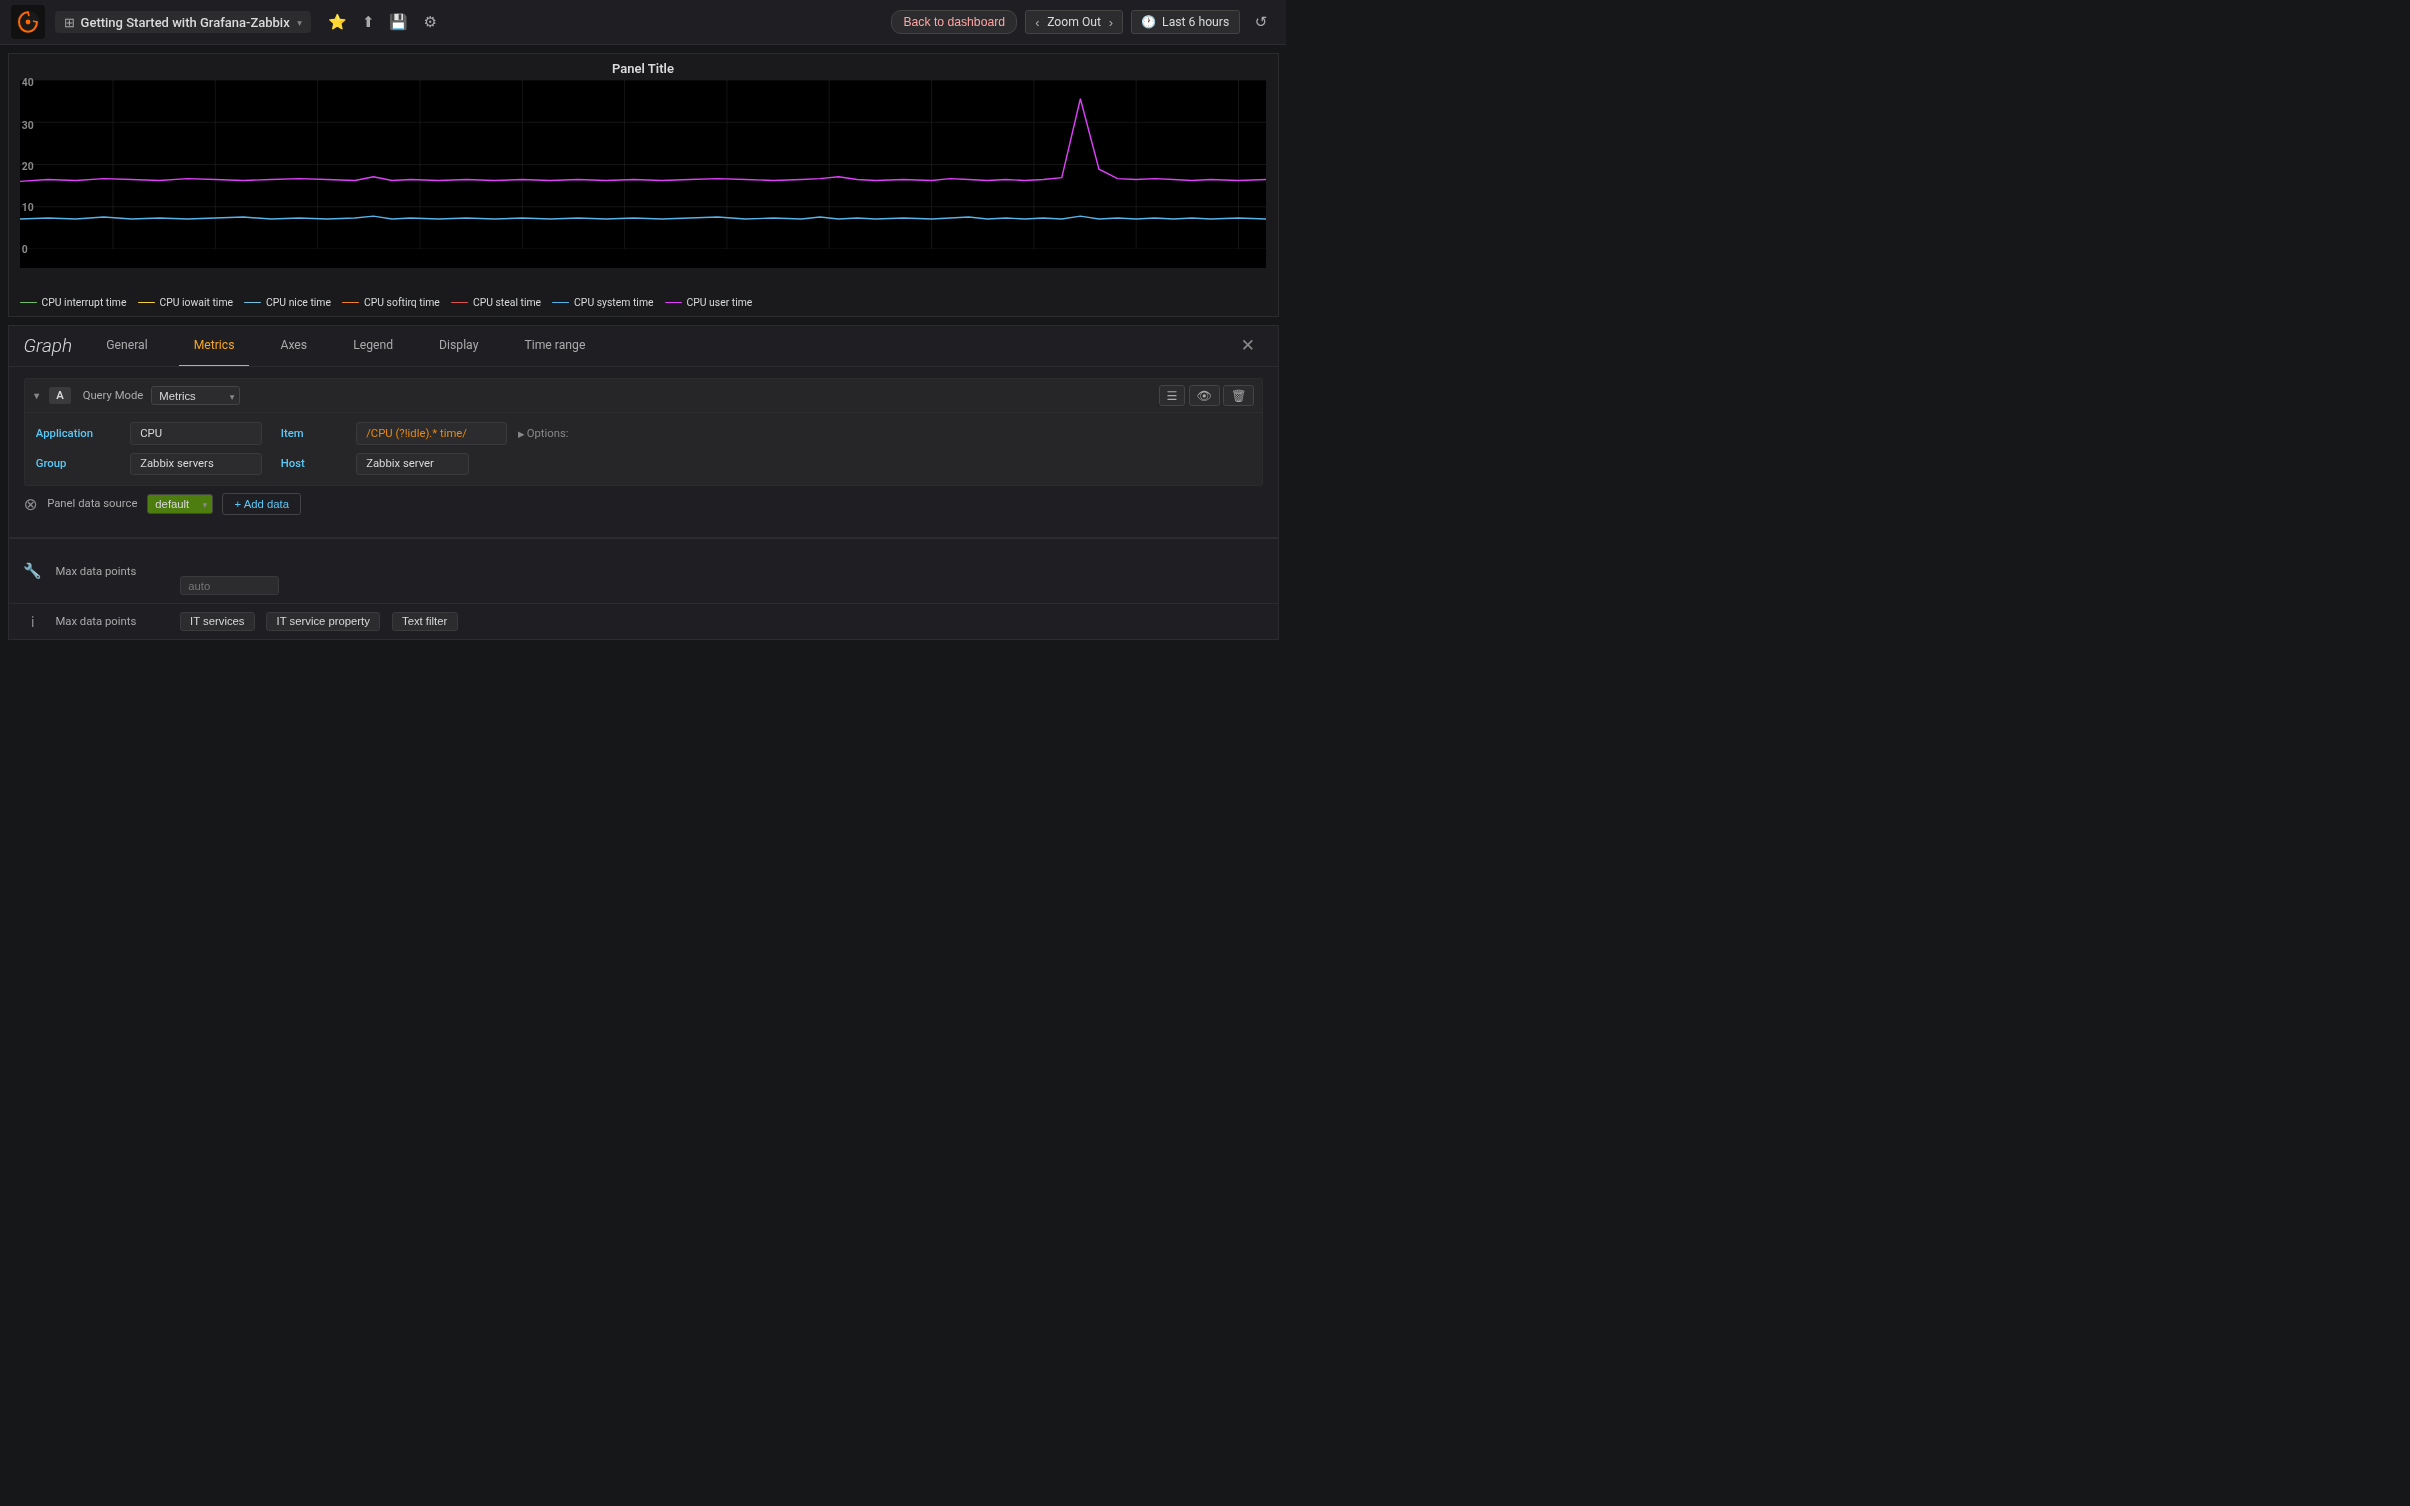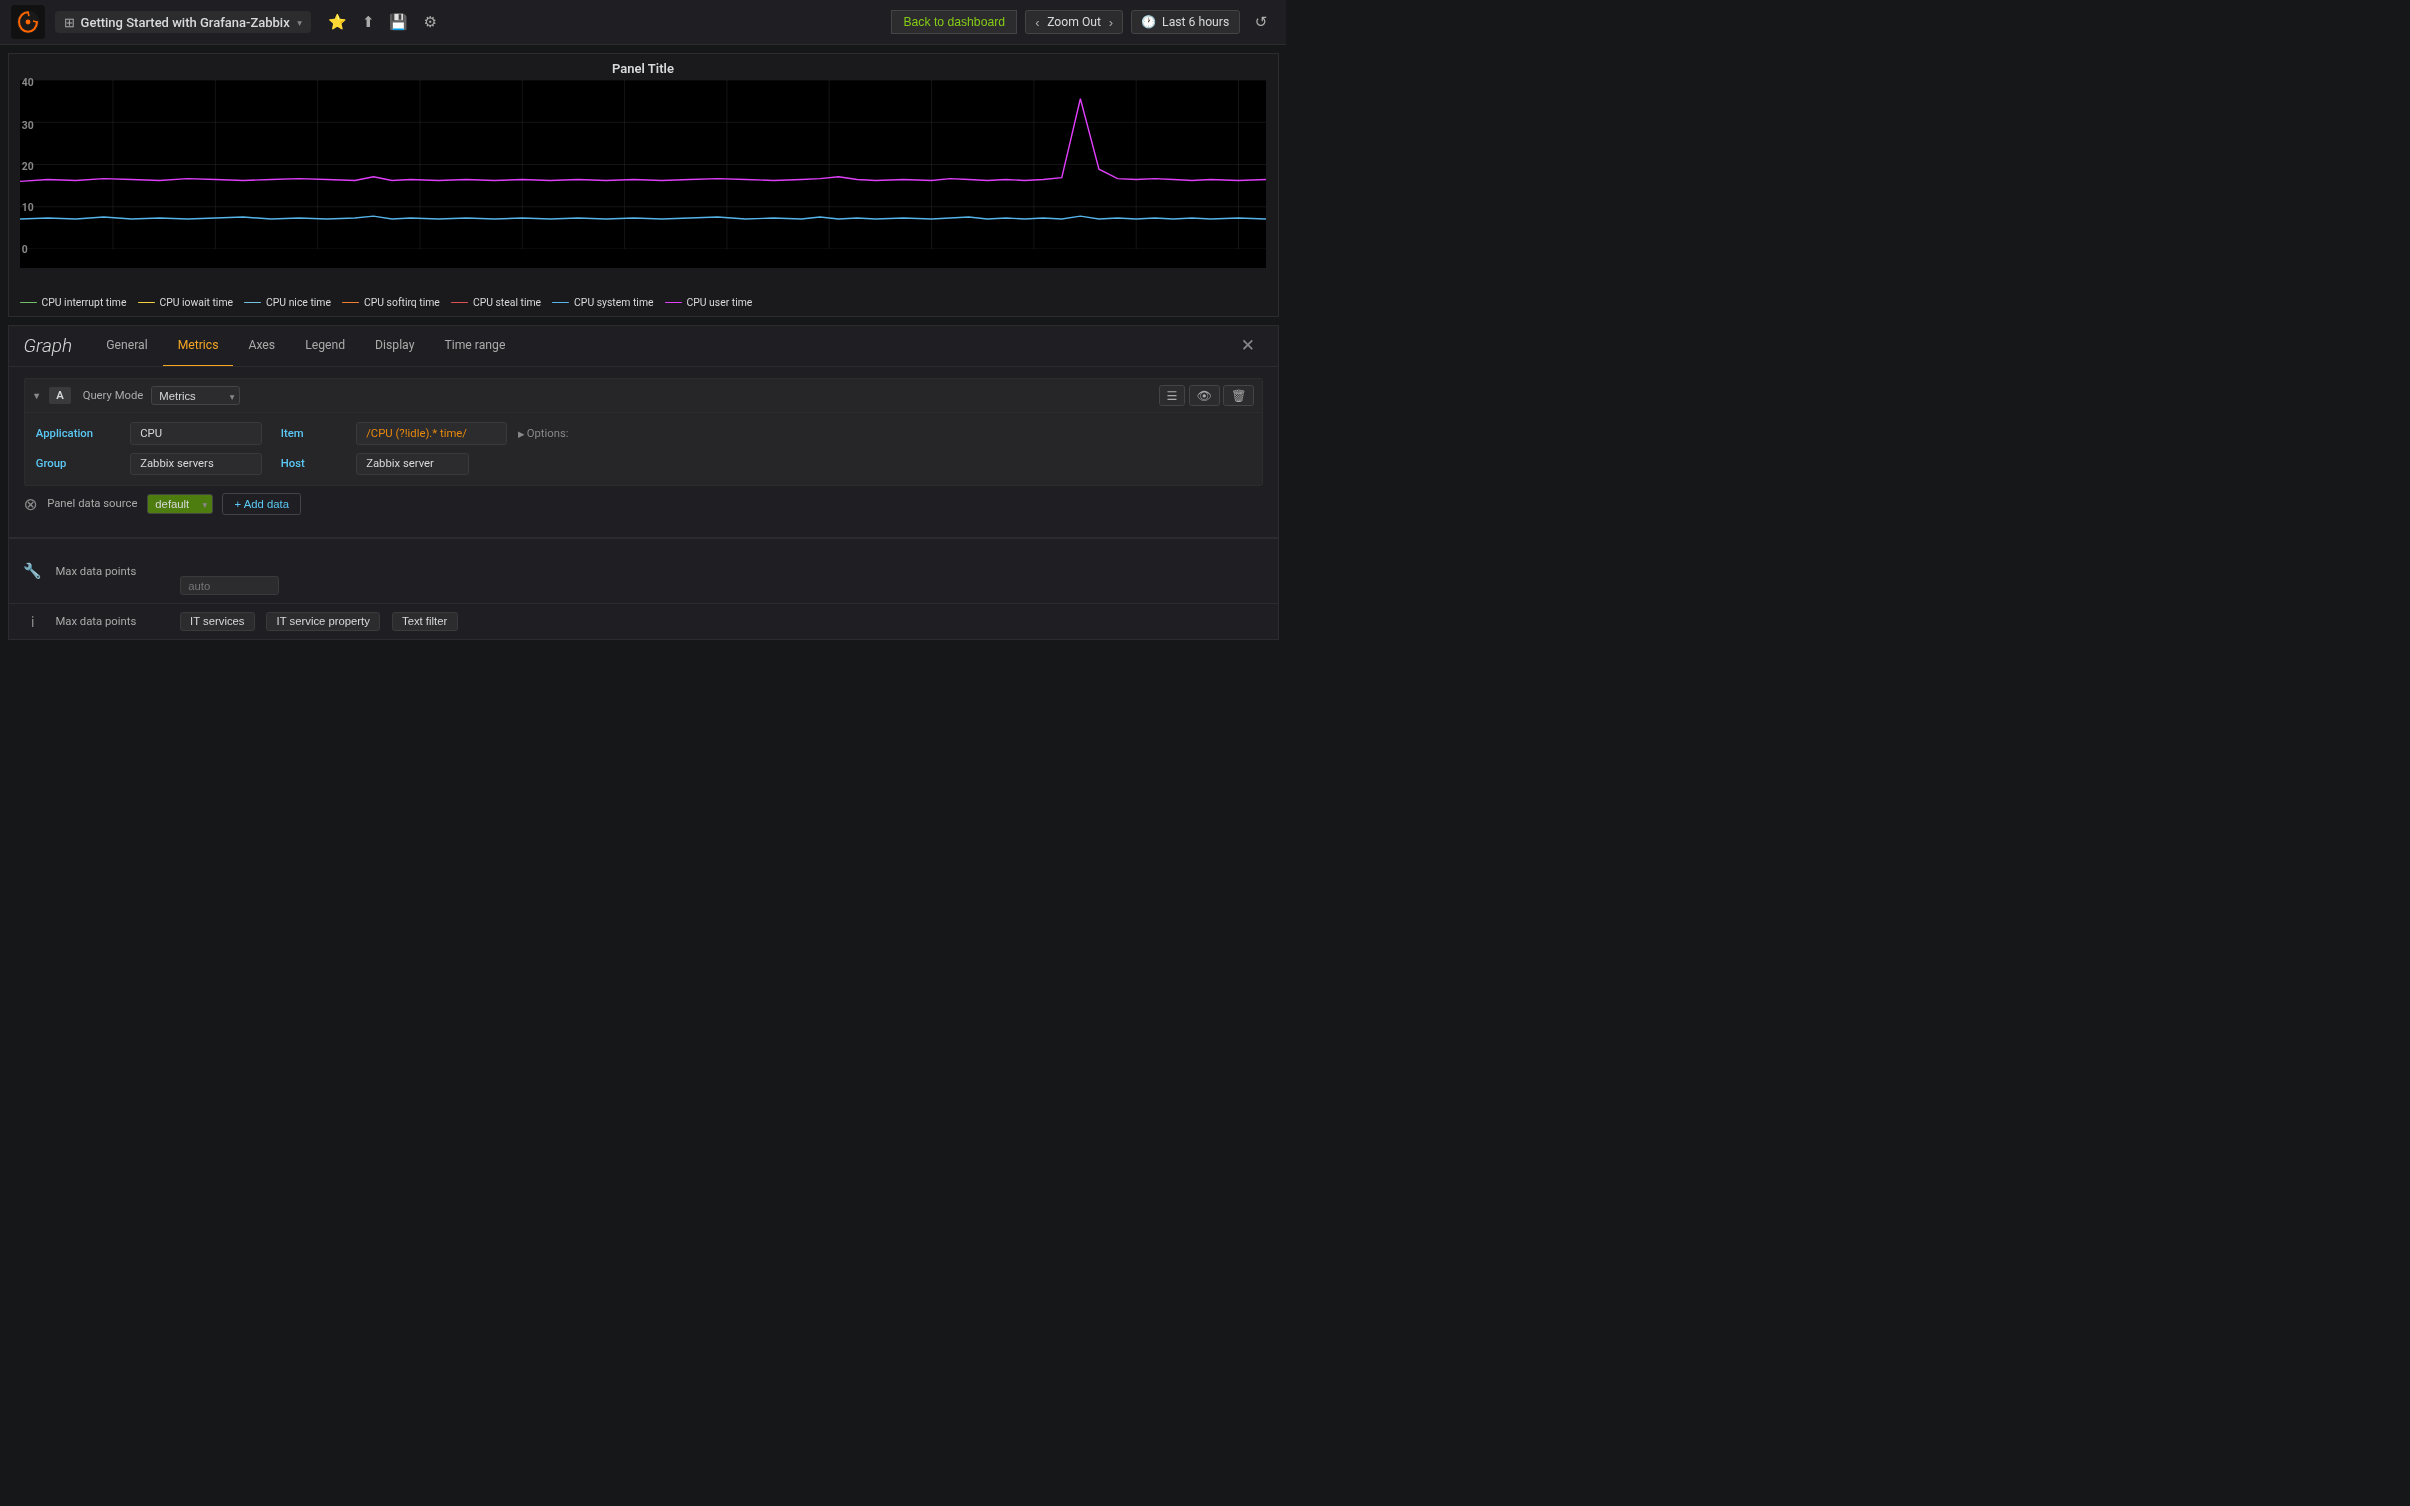--- a/index.html
+++ b/index.html
@@ -64,23 +64,23 @@
     }
     .topnav-right {
       margin-left: auto;
       display: flex;
       align-items: center;
       gap: 7.5px;
     }
     .btn-back {
       background: #2c2c2e;
       border: 0.9px solid #444;
-      color: #84cc16;
+      color: #fca5a5;
       padding: 3.8px 11.3px;
-      border-radius: 0;
+      border-radius: 10px;
       cursor: pointer;
       font-size: 12.2px;
     }
     .zoom-controls {
       display: flex;
       align-items: center;
       gap: 3.8px;
       background: #2c2c2e;
       border: 0.9px solid #444;
       border-radius: 2.8px;
@@ -178,21 +178,21 @@
     .panel-type-label {
       font-style: italic;
       font-size: 19px;
       font-weight: 300;
       color: #d8d9da;
       margin-right: 19px;
     }
     .tabs {
       display: flex;
       align-items: center;
-      gap: 0;
+      gap: 16px;
       height: 100%;
     }
     .tab {
       padding: 0 15px;
       height: 41px;
       display: flex;
       align-items: center;
       cursor: pointer;
       font-size: 12.2px;
       color: #aaa;

